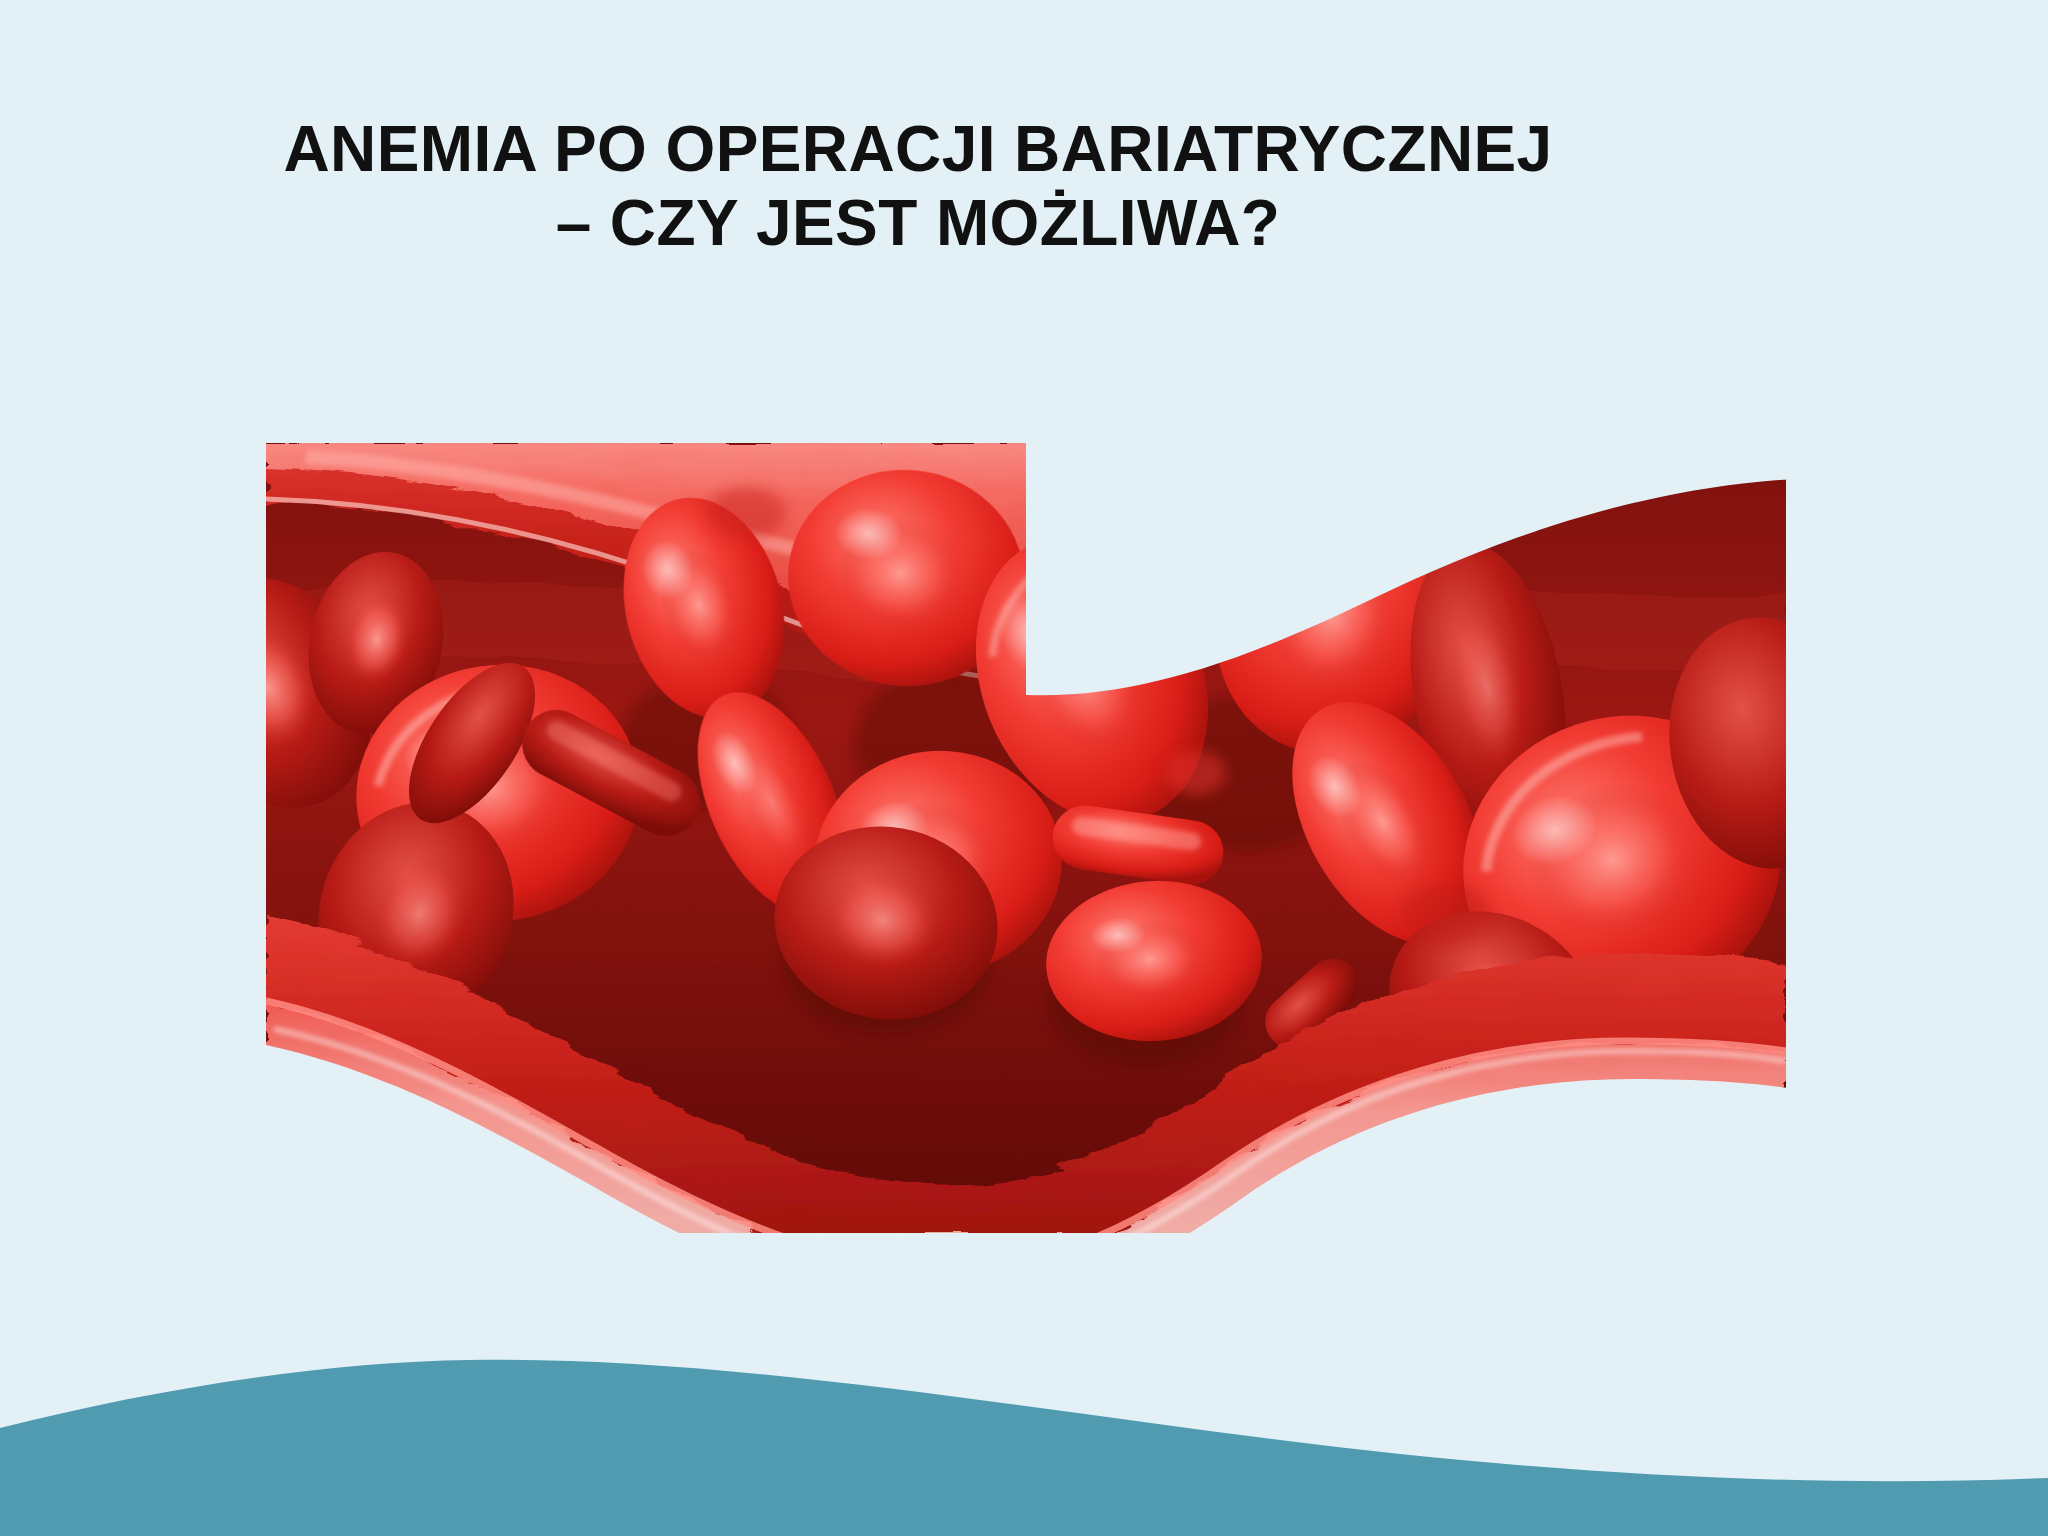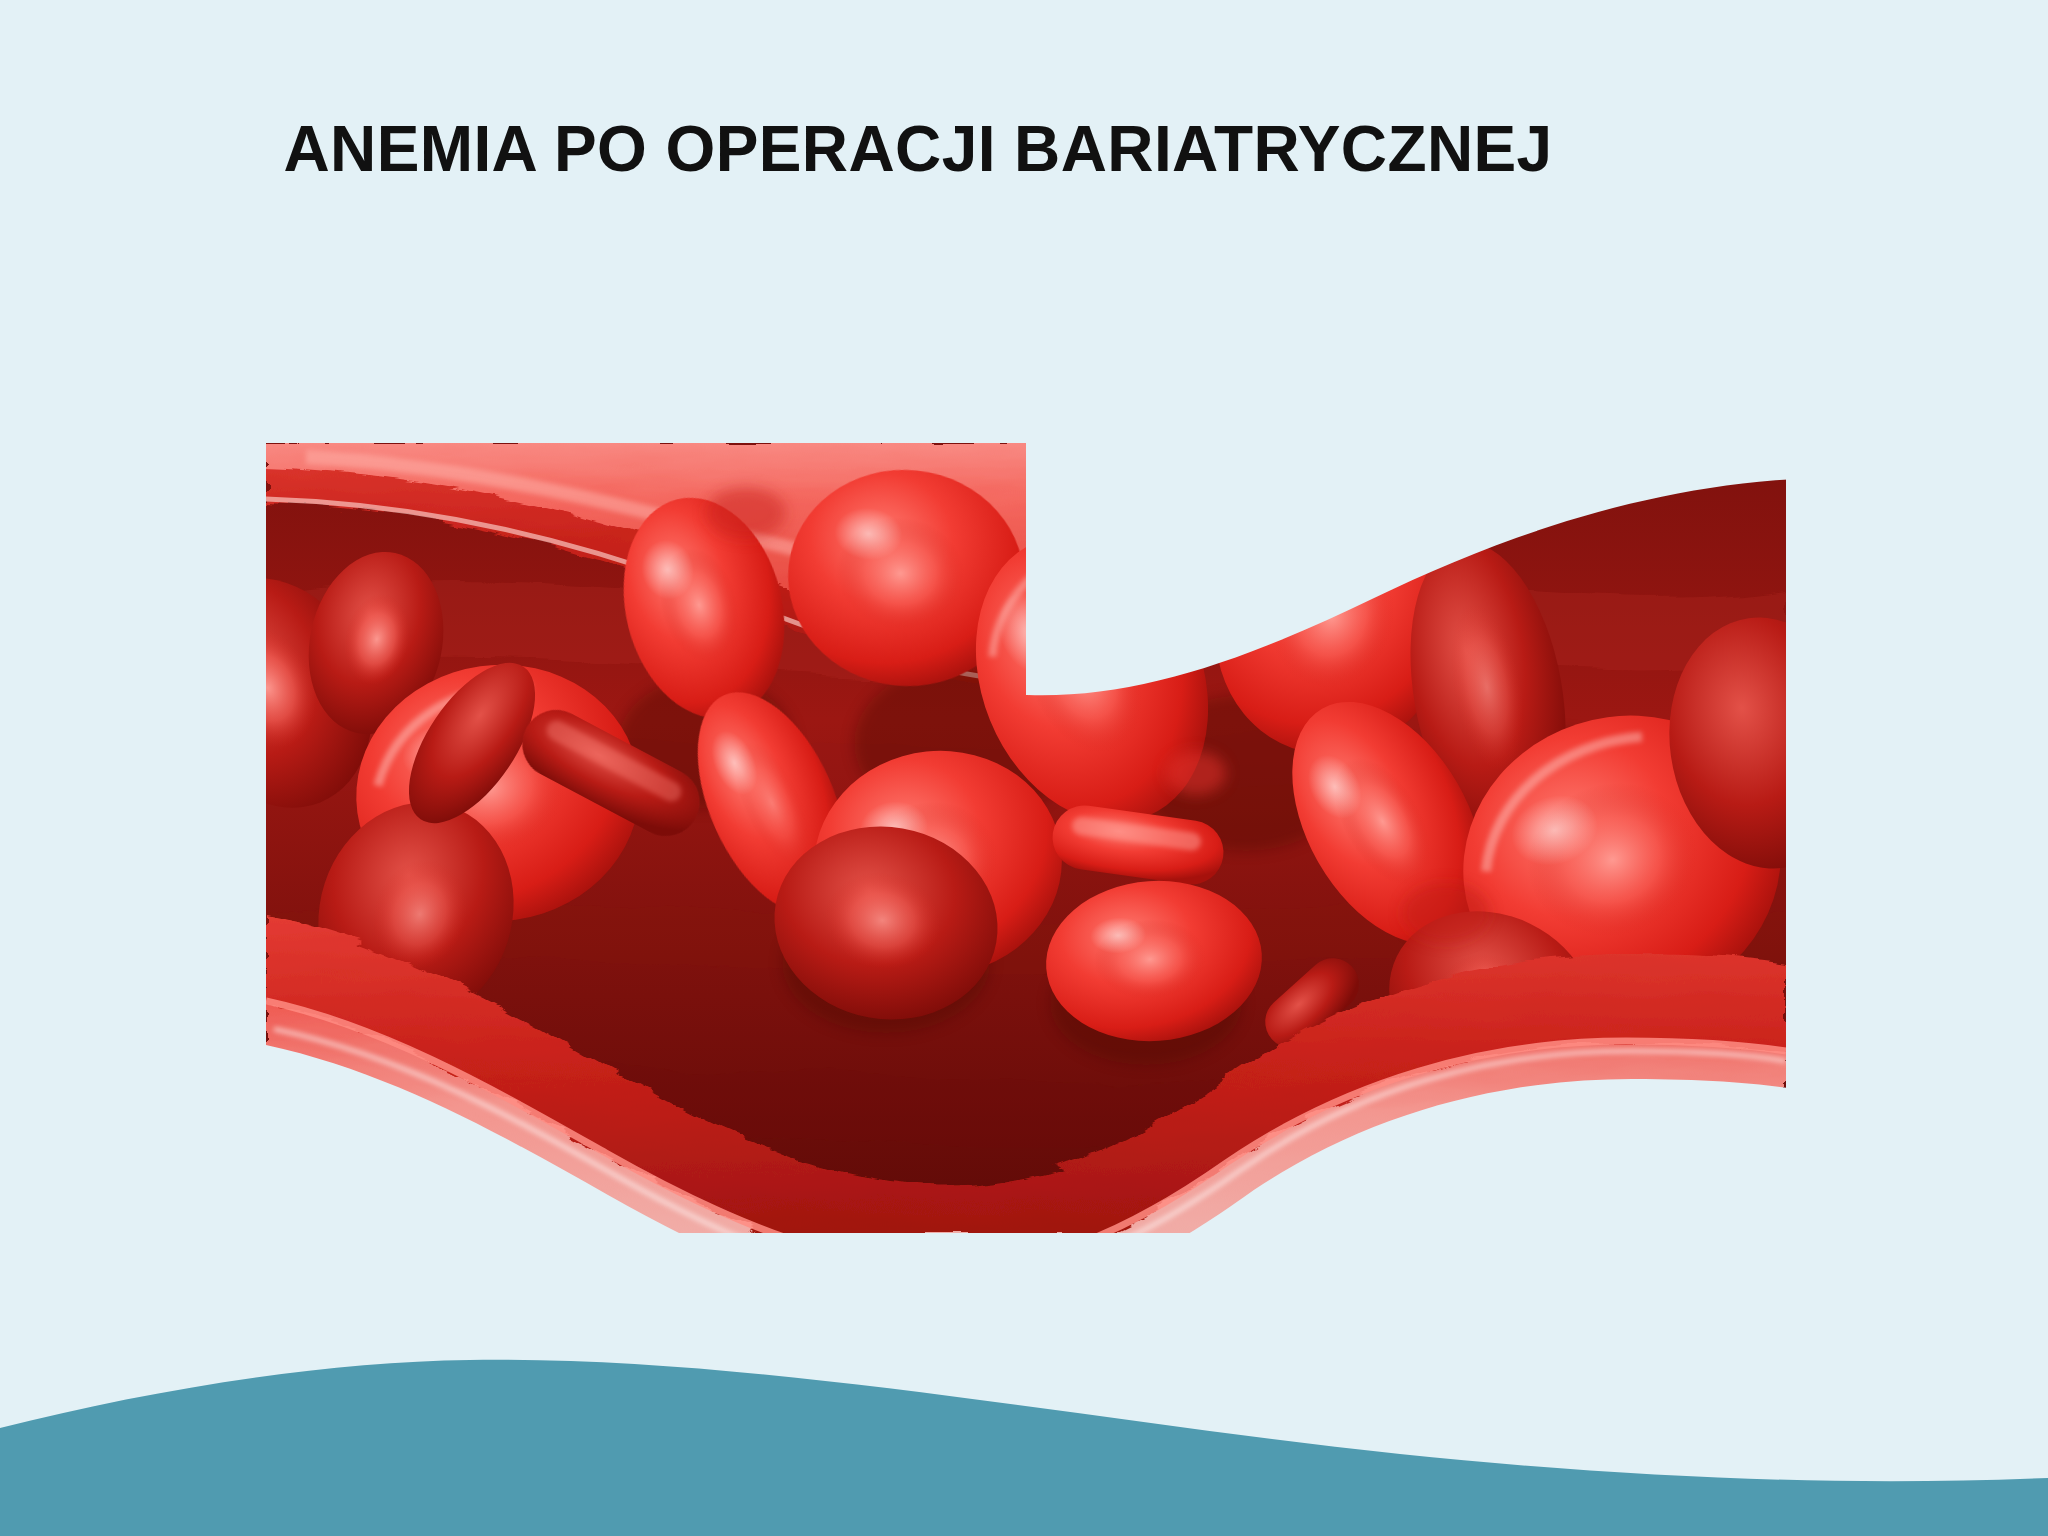--- a/index.html
+++ b/index.html
@@ -64,20 +64,21 @@
   }
   .vessel-wrap svg { display: block; width: 1520px; height: 790px; }
 </style>
 </head>
 <body>
 
 <div class="poster">
 
   <div class="title-block">
     <span class="title-line">ANEMIA PO OPERACJI BARIATRYCZNEJ</span>
+    <span class="title-line">– CZY JEST MOŻLIWA?</span>
   </div>
 
   <div class="vessel-wrap">
     <svg viewBox="0 0 1520 790" xmlns="http://www.w3.org/2000/svg" preserveAspectRatio="none">
       <defs>
 
         <clipPath id="photoClip">
           <rect x="0" y="0" width="1520" height="790"></rect>
         </clipPath>
 

